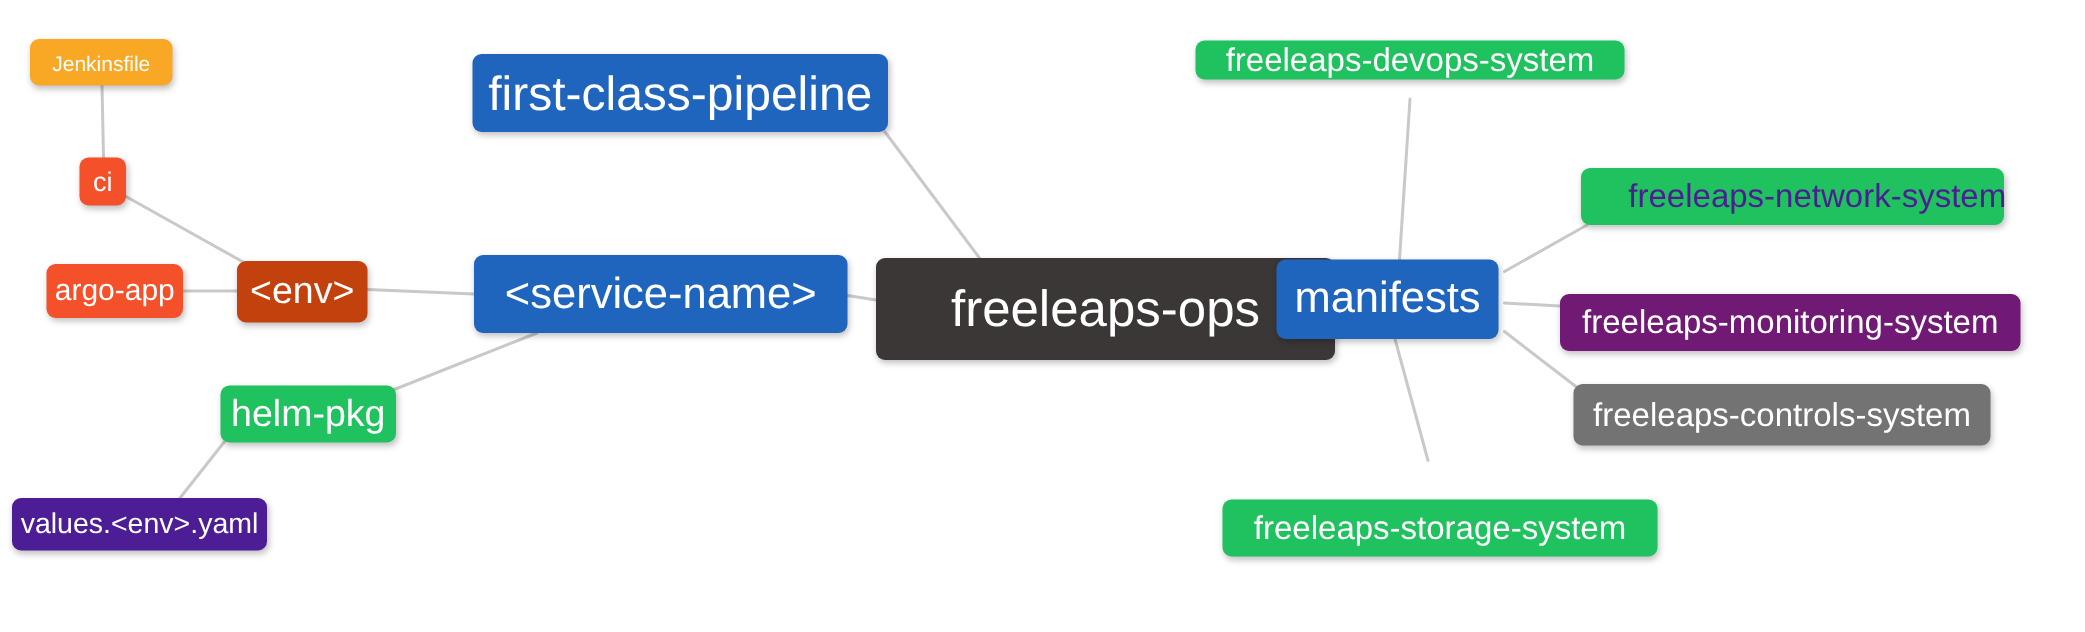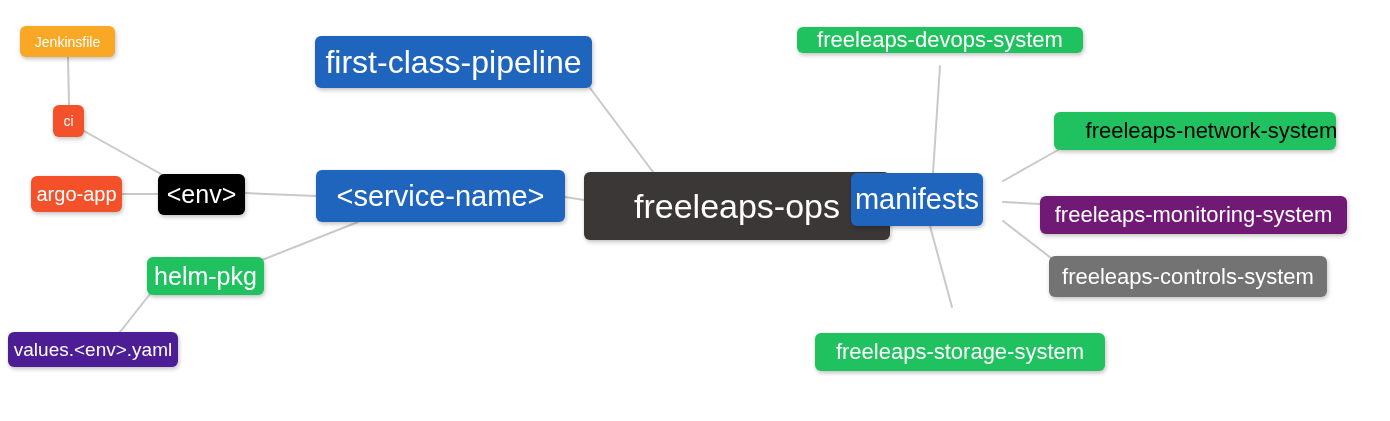--- a/index.html
+++ b/index.html
@@ -53,28 +53,28 @@
       <line x1="565" y1="197" x2="584" y2="200" stroke="#c9c9c9" stroke-width="2" stroke-linecap="round"></line>
       <line x1="847" y1="203" x2="851" y2="201" stroke="#c9c9c9" stroke-width="2" stroke-linecap="round"></line>
       <line x1="933" y1="173" x2="940" y2="66" stroke="#c9c9c9" stroke-width="2" stroke-linecap="round"></line>
       <line x1="1003" y1="181" x2="1058" y2="150" stroke="#c9c9c9" stroke-width="2" stroke-linecap="round"></line>
       <line x1="1003" y1="202" x2="1040" y2="204" stroke="#c9c9c9" stroke-width="2" stroke-linecap="round"></line>
       <line x1="1003" y1="221" x2="1051" y2="258" stroke="#c9c9c9" stroke-width="2" stroke-linecap="round"></line>
       <line x1="930" y1="226" x2="952" y2="307" stroke="#c9c9c9" stroke-width="2" stroke-linecap="round"></line>
     </svg>
   <div>
       <div class="node" style="left: 20px; top: 26px; width: 95px; height: 31px; font-size: 14px; background: rgb(249, 168, 38); color: rgb(255, 255, 255);">Jenkinsfile</div>
-      <div class="node" style="left: 53px; top: 105px; width: 31px; height: 32px; font-size: 14px; background: rgb(244, 80, 42); color: rgb(255, 255, 255);">ci</div>
+      <div class="node" style="left: 53px; top: 105px; width: 31px; height: 32px; font-size: 18px; background: rgb(244, 80, 42); color: rgb(255, 255, 255);">ci</div>
       <div class="node" style="left: 31px; top: 176px; width: 91px; height: 36px; font-size: 20px; background: rgb(244, 80, 42); color: rgb(255, 255, 255);">argo-app</div>
-      <div class="node" style="left: 158px; top: 174px; width: 87px; height: 41px; font-size: 25px; background: #000000; color: rgb(255, 255, 255); text-align: center;">&lt;env&gt;</div>
+      <div class="node" style="left: 158px; top: 174px; width: 87px; height: 41px; font-size: 25px; background: #c2410c; color: rgb(255, 255, 255); text-align: center;">&lt;env&gt;</div>
       <div class="node" style="left: 147px; top: 257px; width: 117px; height: 38px; font-size: 25px; background: rgb(31, 194, 94); color: rgb(255, 255, 255);">helm-pkg</div>
       <div class="node" style="left: 8px; top: 332px; width: 170px; height: 35px; font-size: 19px; background: #4c1d95; color: rgb(255, 255, 255);">values.&lt;env&gt;.yaml</div>
       <div class="node" style="left: 315px; top: 36px; width: 277px; height: 52px; font-size: 32px; background: rgb(32, 101, 189); color: rgb(255, 255, 255);">first-class-pipeline</div>
       <div class="node" style="left: 316px; top: 170px; width: 249px; height: 52px; font-size: 29px; background: rgb(32, 101, 189); color: rgb(255, 255, 255);">&lt;service-name&gt;</div>
       <div class="node" style="left: 584px; top: 172px; width: 306px; height: 68px; font-size: 34px; background: rgb(59, 55, 55); color: rgb(255, 255, 255);">freeleaps-ops</div>
-      <div class="node" style="left: 851px; top: 173px; width: 132px; height: 53px; font-size: 29px; background: rgb(32, 101, 189); color: rgb(255, 255, 255);">manifests</div>
+      <div class="node" style="left: 851px; top: 173px; width: 148px; height: 53px; font-size: 29px; background: rgb(32, 101, 189); color: rgb(255, 255, 255);">manifests</div>
       <div class="node" style="left: 797px; top: 27px; width: 286px; height: 26px; font-size: 22px; background: rgb(31, 194, 94); color: rgb(255, 255, 255);">freeleaps-devops-system</div>
-      <div class="node" style="left: 1054px; top: 112px; width: 282px; height: 38px; font-size: 22px; background: rgb(31, 194, 94); color: #000000; padding-left: 33px;">freeleaps-network-system</div>
+      <div class="node" style="left: 1054px; top: 112px; width: 282px; height: 38px; font-size: 22px; background: rgb(31, 194, 94); color: #4c1d95; padding-left: 33px;">freeleaps-network-system</div>
       <div class="node" style="left: 1040px; top: 196px; width: 307px; height: 38px; font-size: 22px; background: #701a75; color: rgb(255, 255, 255);">freeleaps-monitoring-system</div>
       <div class="node" style="left: 1049px; top: 256px; width: 278px; height: 41px; font-size: 22px; background: #737373; color: rgb(255, 255, 255);">freeleaps-controls-system</div>
       <div class="node" style="left: 815px; top: 307px; width: 290px; height: 38px; font-size: 22px; background: rgb(31, 194, 94); color: rgb(255, 255, 255); margin-top: 26px;">freeleaps-storage-system</div>
     </div>
 </div>
 
 </body></html>

